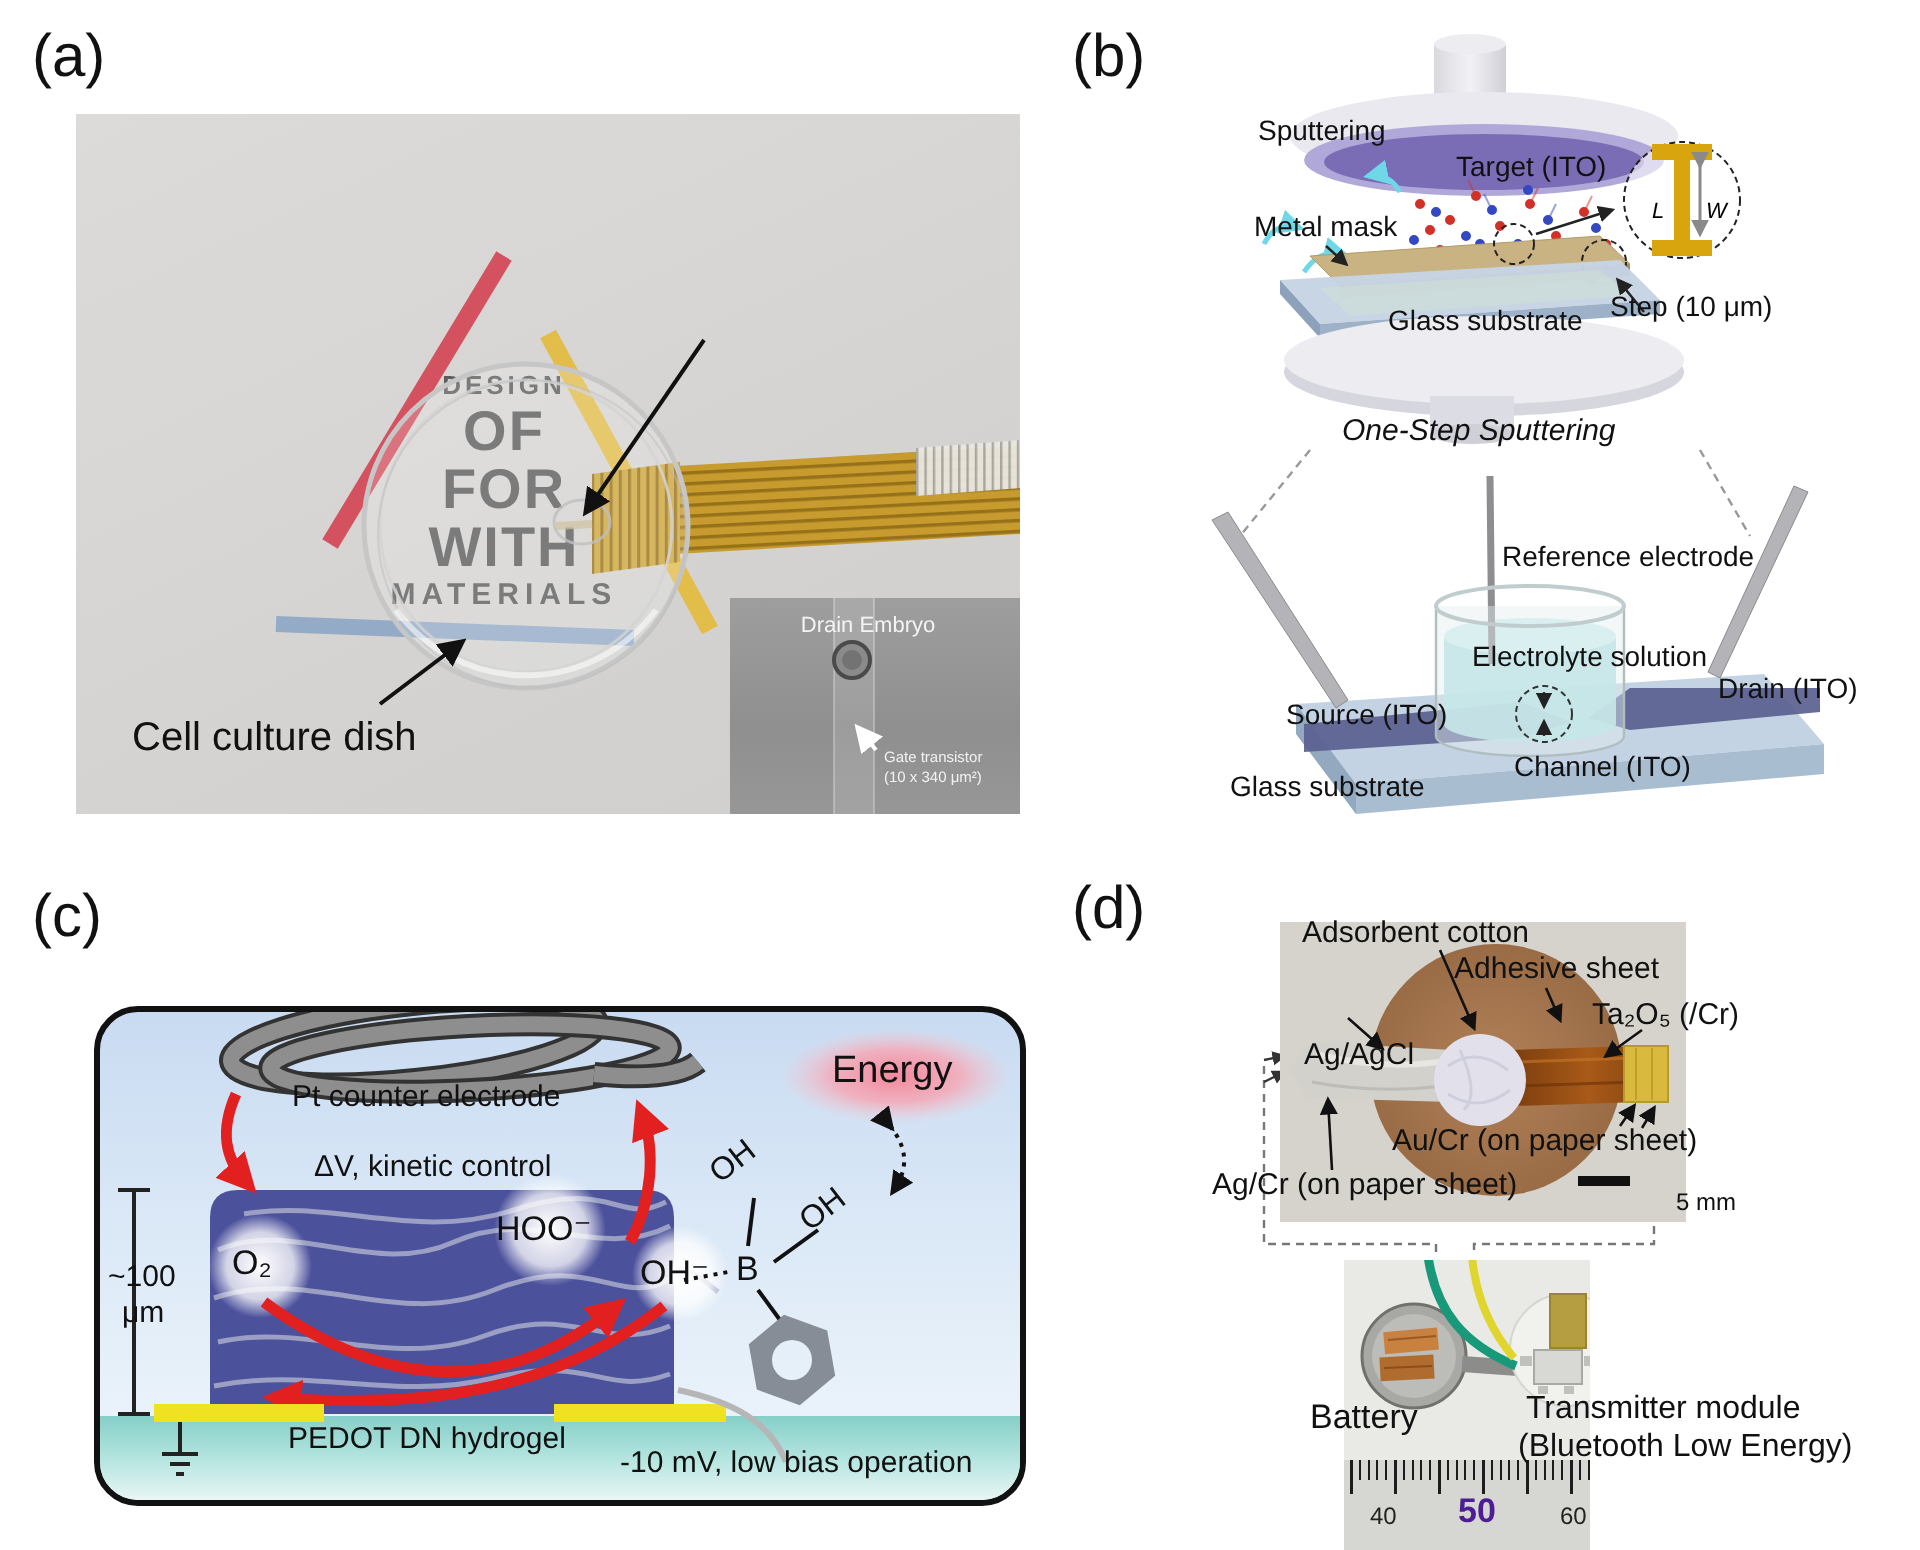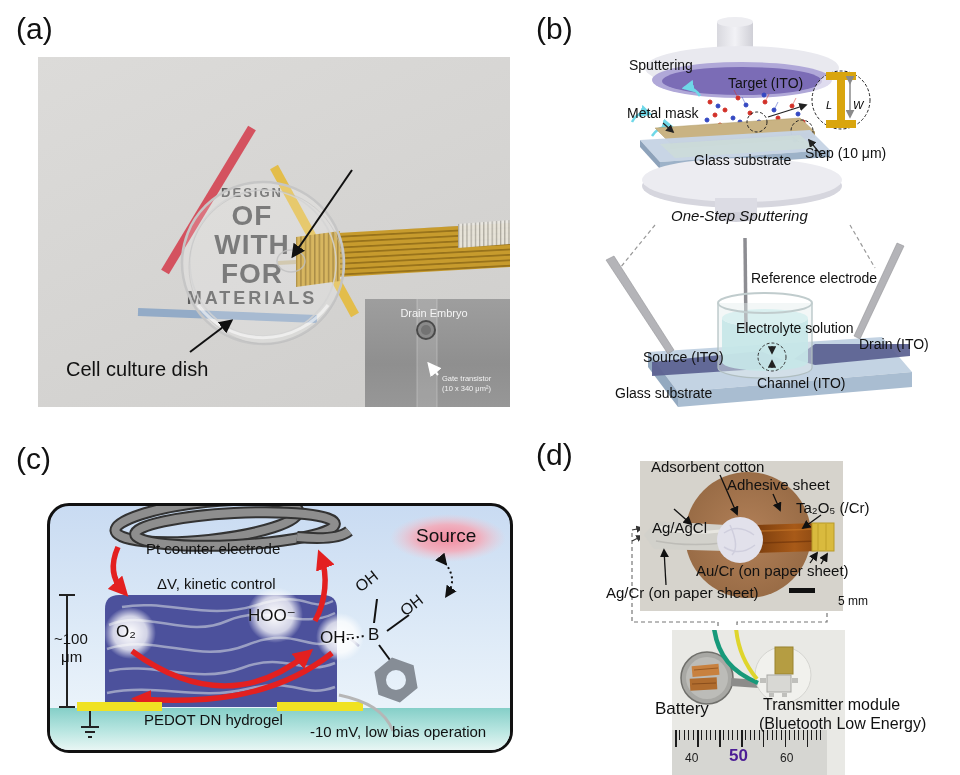--- a/index.html
+++ b/index.html
@@ -9,38 +9,38 @@
   .lbl{position:absolute;white-space:nowrap;color:#111;line-height:1.15;}
   .ptag{position:absolute;font-size:30px;color:#111;}
   .it{font-style:italic;}
   
   .photoA{position:absolute;left:38px;top:57px;width:472px;height:350px;overflow:hidden;
           background:linear-gradient(155deg,#dcdbd9 0%,#d5d4d2 55%,#cfcecc 100%);}
   .wm{position:absolute;left:148px;top:128px;width:132px;text-align:center;
       color:#4c4c4c;font-weight:bold;opacity:.88;}
   .wm .s{display:block;font-size:13px;letter-spacing:2px;line-height:16px;}
   .wm .b{display:block;font-size:28px;line-height:29px;letter-spacing:1px;}
-  .wm .m{display:block;font-size:18px;letter-spacing:3px;line-height:20px;}
+  .wm .m{display:block;font-size:15px;letter-spacing:3px;line-height:20px;}
   .lblA1{position:absolute;left:220px;top:56px;width:232px;font-size:17px;line-height:1.3;}
   .lblA2{position:absolute;left:28px;top:301px;font-size:20px;}
   .insetA{position:absolute;left:327px;top:242px;width:145px;height:108px;overflow:hidden;
           background:linear-gradient(180deg,#9e9e9e 0%,#8f8f8f 60%,#979797 100%);}
   .insetT{position:absolute;left:14px;top:8px;width:110px;text-align:center;color:#f4f4f4;font-size:11px;}
   .insetL{position:absolute;color:#f2f2f2;font-size:7.5px;white-space:nowrap;}
   
   .boxC{position:absolute;left:47px;top:503px;width:460px;height:244px;border:3px solid #111;
         border-radius:22px;overflow:hidden;
         background:linear-gradient(180deg,#c9dbf2 0%,#d9e7f6 40%,#e9f2fa 80%);}
   .tealC{position:absolute;left:0;bottom:0;width:100%;height:42px;
          background:linear-gradient(180deg,#85cfc8 0%,#b9e6e1 55%,#e8f6f4 100%);}
   .lblC{position:absolute;font-size:15px;color:#111;white-space:nowrap;}
   .rot{transform:rotate(-38deg);transform-origin:left bottom;font-size:16px;}
   
   .photoDtop{position:absolute;left:640px;top:461px;width:203px;height:150px;overflow:hidden;background:#d6d3cc;}
-  .photoDbot{position:absolute;left:672px;top:630px;width:173px;height:145px;overflow:hidden;background:#e9e9e5;}
+  .photoDbot{position:absolute;left:672px;top:630px;width:123px;height:145px;overflow:hidden;background:#e9e9e5;}
   .ruler{position:absolute;left:0;top:100px;width:155px;height:45px;background:#d6d6d2;}
   .tick1{position:absolute;left:3px;top:100px;width:150px;height:10px;
          background:repeating-linear-gradient(90deg,#1c1c1c 0 1px,transparent 1px 4.4px);}
   .tick2{position:absolute;left:3px;top:100px;width:150px;height:17px;
          background:repeating-linear-gradient(90deg,#1c1c1c 0 1.5px,transparent 1.5px 22px);}
   .rnum{position:absolute;font-size:12px;color:#222;}
   .rnum.red{font-size:17px;font-weight:bold;color:#4c1d95;}
   .s14{font-size:14px;} .s15{font-size:15px;} .s12{font-size:12px;} .s16{font-size:16px;} .s17{font-size:17px;} .s19{font-size:19px;}
 </style>
 </head>
@@ -50,22 +50,22 @@
 
   <div class="ptag" style="left:16px;top:12px;">(a)</div>
   <div class="ptag" style="left:536px;top:12px;">(b)</div>
   <div class="ptag" style="left:16px;top:442px;">(c)</div>
   <div class="ptag" style="left:536px;top:438px;">(d)</div>
 
   <div class="photoA">
     <div class="wm">
       <span class="s">DESIGN</span>
       <span class="b">OF</span>
+      <span class="b">FOR</span>
       <span class="b">WITH</span>
-      <span class="b">FOR</span>
       <span class="m">MATERIALS</span>
     </div>
 
     <svg class="abs" style="left:0;top:0;" width="472" height="350" viewBox="0 0 472 350">
       <defs>
         <marker id="arwA" viewBox="0 0 10 10" refX="8" refY="5" markerWidth="7" markerHeight="7" orient="auto">
           <path d="M0,0 L10,5 L0,10 z" fill="#111"></path>
         </marker>
         <pattern id="ribs" width="8" height="5.4" patternUnits="userSpaceOnUse" patternTransform="rotate(-3)">
           <rect width="8" height="5.4" fill="#c79b2d"></rect>
@@ -356,21 +356,21 @@
       <path d="M370.6,184.9 L352.9,199.6 L331.4,191.8 L327.4,169.1 L345,154.4 L366.6,162.2 Z
                M359,177 A10,10 0 1 0 339,177 A10,10 0 1 0 359,177 Z" fill="#868d96" fill-rule="evenodd"></path>
       <path d="M292,192 C320,198 338,208 346,228" fill="none" stroke="#b6b6b6" stroke-width="3"></path>
     </svg>
 
     <div class="lblC" style="left:96px;top:34px;">Pt counter electrode</div>
     <div class="lblC" style="left:107px;top:69px;">ΔV, kinetic control</div>
     <div class="lblC s17" style="left:66px;top:116px;">O₂</div>
     <div class="lblC s17" style="left:198px;top:99px;">HOO⁻</div>
     <div class="lblC s17" style="left:270px;top:121px;">OH⁻</div>
-    <div class="lblC s19" style="left:366px;top:19px;">Source</div>
+    <div class="lblC s19" style="left:366px;top:19px;">Energy</div>
     <div class="lblC" style="left:4px;top:124px;">~100</div>
     <div class="lblC" style="left:11px;top:142px;">μm</div>
     <div class="lblC" style="left:94px;top:205px;">PEDOT DN hydrogel</div>
     <div class="lblC" style="left:260px;top:217px;">-10 mV, low bias operation</div>
     <div class="lblC rot" style="left:313px;top:72px;">OH</div>
     <div class="lblC rot" style="left:358px;top:96px;">OH</div>
     <div class="lblC s17" style="left:318px;top:119px;">B</div>
   </div>
 
   <svg class="abs" style="left:600px;top:520px;" width="250" height="115" viewBox="0 0 250 115">

